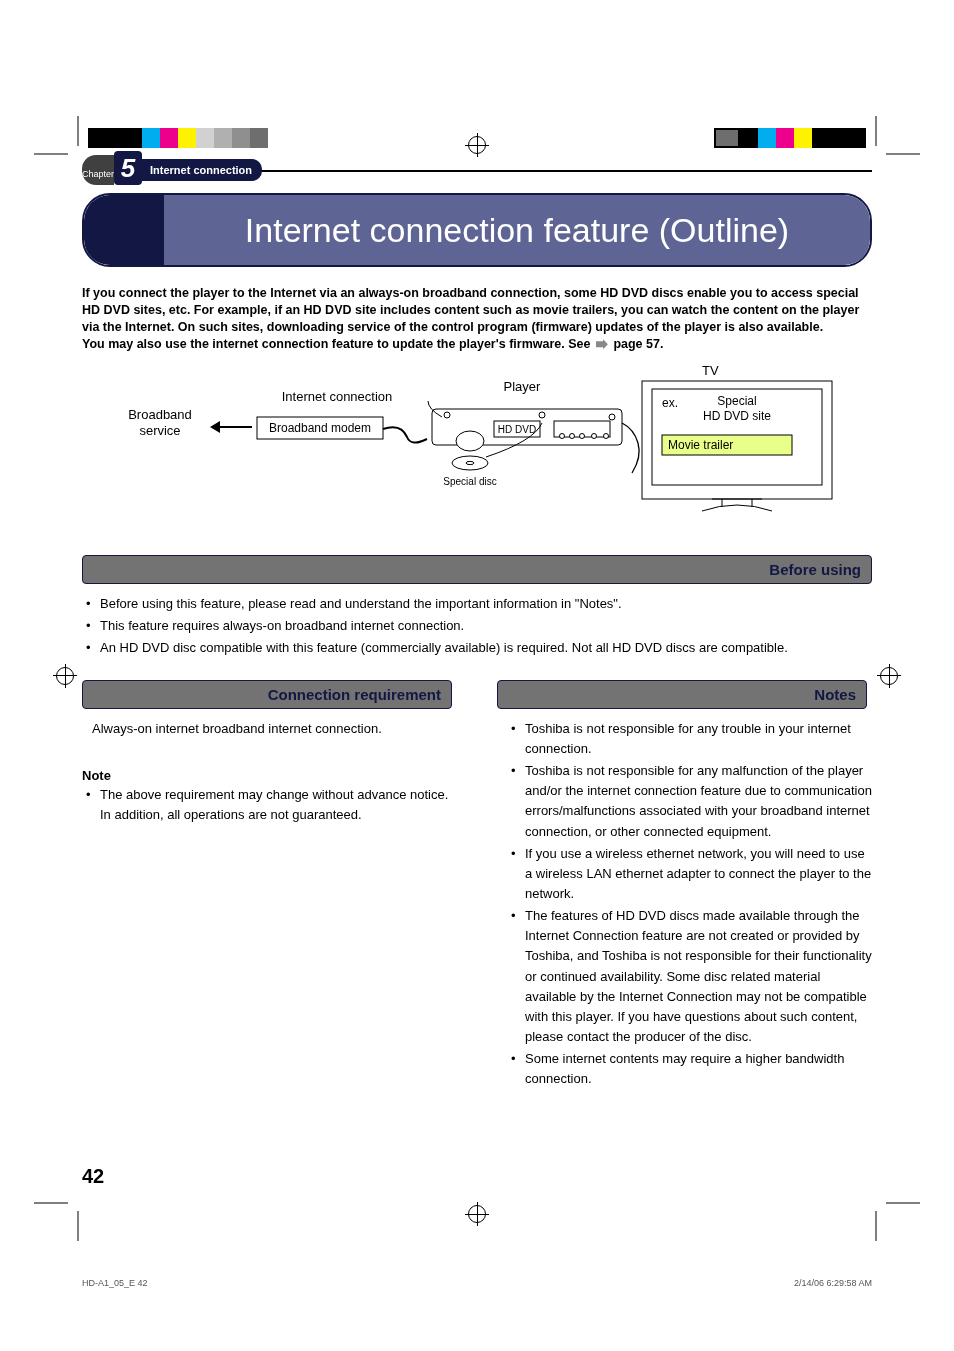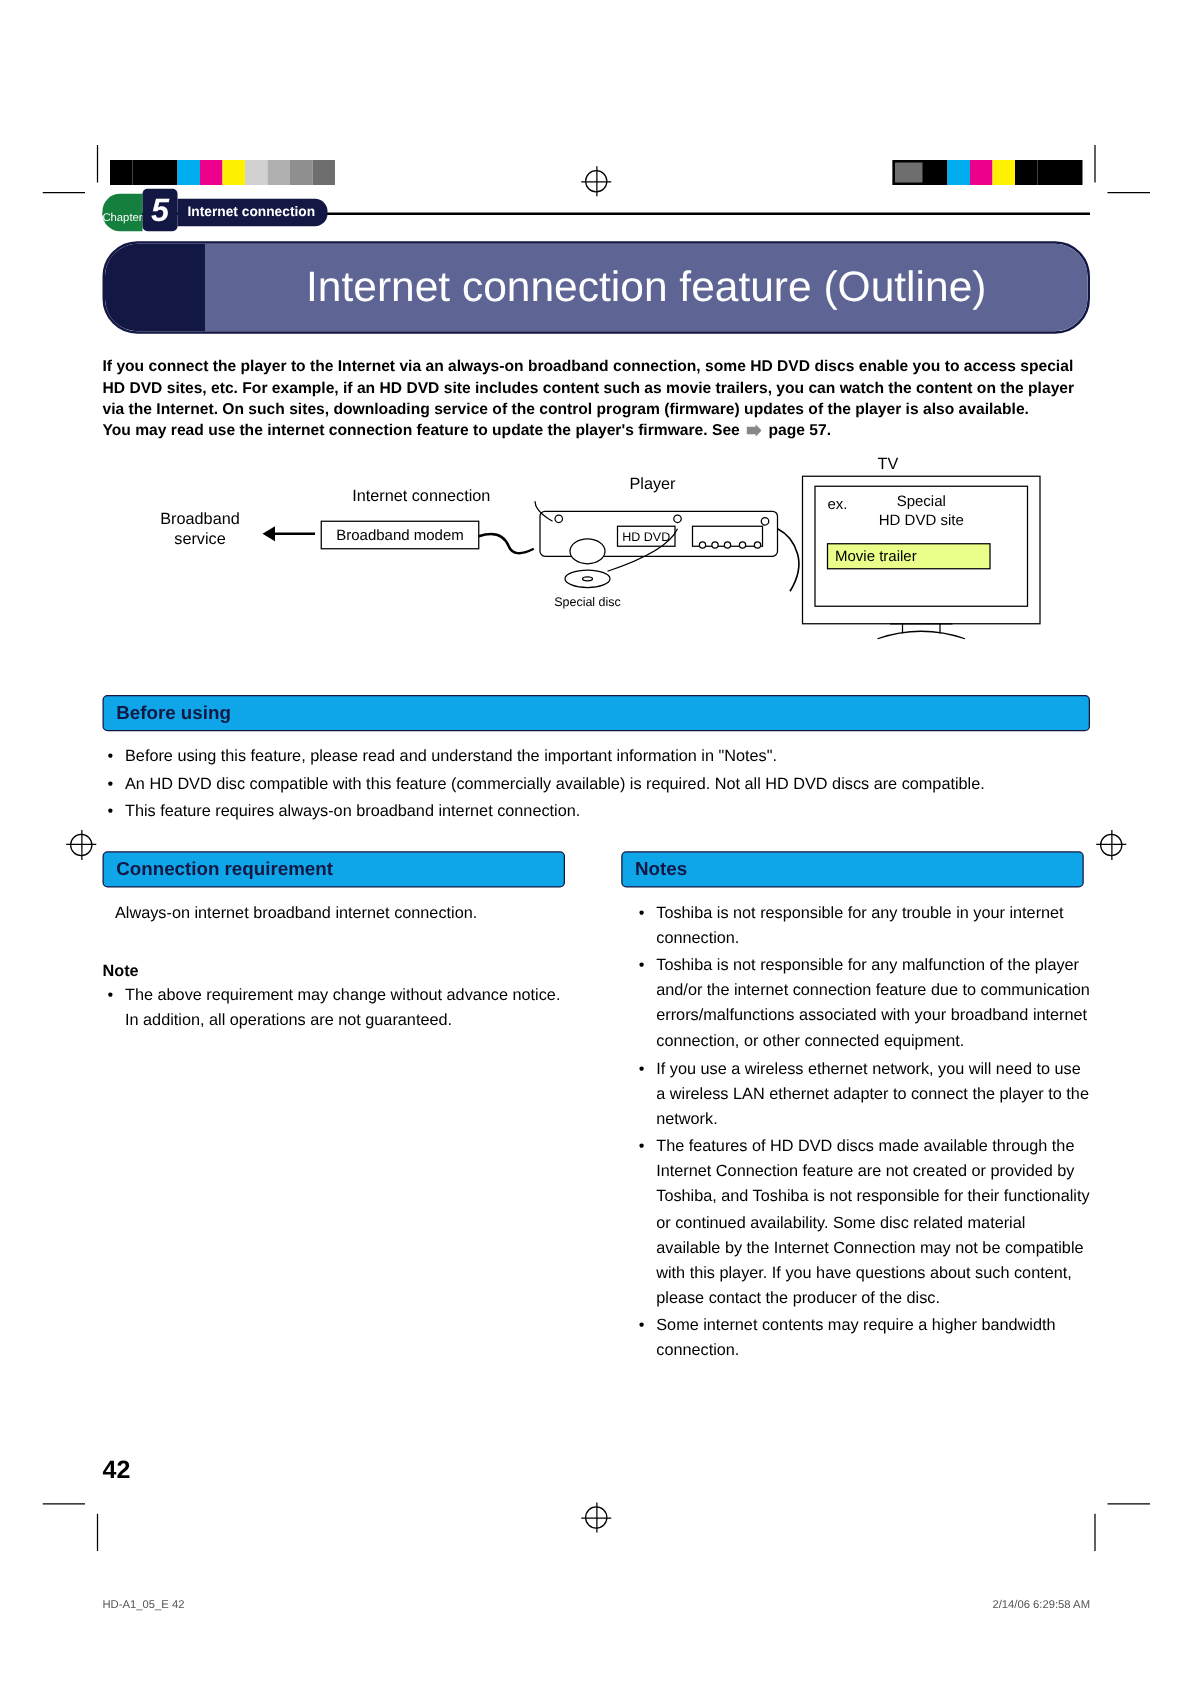--- a/index.html
+++ b/index.html
@@ -42,21 +42,21 @@
     margin-bottom: 8px;
   }
   .tab-line {
     position: absolute; left: 0; right: 0; top: 15px; height: 2px; background:#000;
   }
   .tab-cap {
     position: absolute; left: 0; top: 0; height: 30px;
     display:flex; align-items:center;
   }
   .tab-round {
-    background:#15803d; color:#fff; width:32px; height:30px; border-radius: 14px 0 0 14px;
+    background:#404040; color:#fff; width:32px; height:30px; border-radius: 14px 0 0 14px;
     display:flex; align-items:baseline; justify-content:center; font-size:9px; padding-top:14px;
   }
   .tab-num {
     background:#121743; color:#fff; font-weight:bold; font-style:italic;
     font-size: 26px; width:28px; height:34px; margin-top:-4px;
     display:flex; align-items:center; justify-content:center; border-radius:4px;
   }
   .tab-label {
     background:#121743; color:#fff; font-weight:bold; font-size:11px;
     height:22px; padding:4px 10px 4px 8px; border-radius:0 10px 10px 0;
@@ -89,24 +89,25 @@
     display:inline-block; width:12px; height:10px; vertical-align:middle;
     background: linear-gradient(#888,#888);
     clip-path: polygon(0 20%, 60% 20%, 60% 0, 100% 50%, 60% 100%, 60% 80%, 0 80%);
     margin: 0 2px;
   }
   .diagram { margin: 8px 0 28px 0; }
 
   .sec-head {
     border: 1px solid #121743;
     border-radius: 4px;
-    background: #0ea5e9;
+    background: #737373;
     padding: 5px 10px;
     font-weight: bold; font-size: 15px; color:#121743;
     margin-bottom: 10px;
+    text-align: right;
   }
   .sec-head.half { width: 370px; }
 
   .body-text { font-size: 13px; line-height: 1.55; }
   ul.bullets { list-style: none; padding-left: 4px; }
   ul.bullets > li { position:relative; padding-left: 14px; margin-bottom: 2px; }
   ul.bullets > li::before { content:"•"; position:absolute; left:0; top:0; }
 
   .two-col { display:flex; gap: 40px; margin-top: 22px; }
   .col { flex:1; min-width:0; }
@@ -183,21 +184,21 @@
   </div>
 
   <div class="title-bar">
     <div class="title-left"></div>
     <div class="title-text">Internet connection feature (Outline)</div>
   </div>
 
   <div class="intro">
     <div>If you connect the player to the Internet via an always-on broadband connection, some HD DVD discs enable you to access special HD DVD sites, etc. For example, if an HD DVD site includes content such as movie trailers, you can watch the content on the player via the Internet. On such sites, downloading service of the control program (firmware) updates of the player is also available.</div>
     <div>
-      <span>You may read use the internet connection feature to update the player's firmware. See </span><span class="see-icon"></span><span> page 57.</span>
+      <span>You may also use the internet connection feature to update the player's firmware. See </span><span class="see-icon"></span><span> page 57.</span>
     </div>
   </div>
 
   <div class="diagram">
     <svg width="780" height="160" viewBox="0 0 780 160">
 
       <text x="620" y="12" font-size="13">TV</text>
 
       <rect x="560" y="18" width="190" height="118" fill="#fff" stroke="#000"></rect>
       <rect x="570" y="26" width="170" height="96" fill="#fff" stroke="#000"></rect>
@@ -244,22 +245,22 @@
       <path d="M128 64 l10 -6 v12 z" fill="#000"></path>
       <text x="78" y="56" font-size="13" text-anchor="middle">Broadband</text>
       <text x="78" y="72" font-size="13" text-anchor="middle">service</text>
     </svg>
   </div>
 
   <div class="sec-head">Before using</div>
   <div class="body-text">
     <ul class="bullets" id="bu-list">
         <li>Before using this feature, please read and understand the important information in "Notes".</li>
+        <li>This feature requires always-on broadband internet connection.</li>
         <li>An HD DVD disc compatible with this feature (commercially available) is required. Not all HD DVD discs are compatible.</li>
-        <li>This feature requires always-on broadband internet connection.</li>
       </ul>
   </div>
 
   <div class="two-col">
     <div class="col">
       <div class="sec-head half">Connection requirement</div>
       <div class="body-text" style="padding-left:10px;">Always-on internet broadband internet connection.</div>
       <div class="note-label">Note</div>
       <ul class="bullets body-text">
         <li>The above requirement may change without advance notice. In addition, all operations are not guaranteed.</li>

